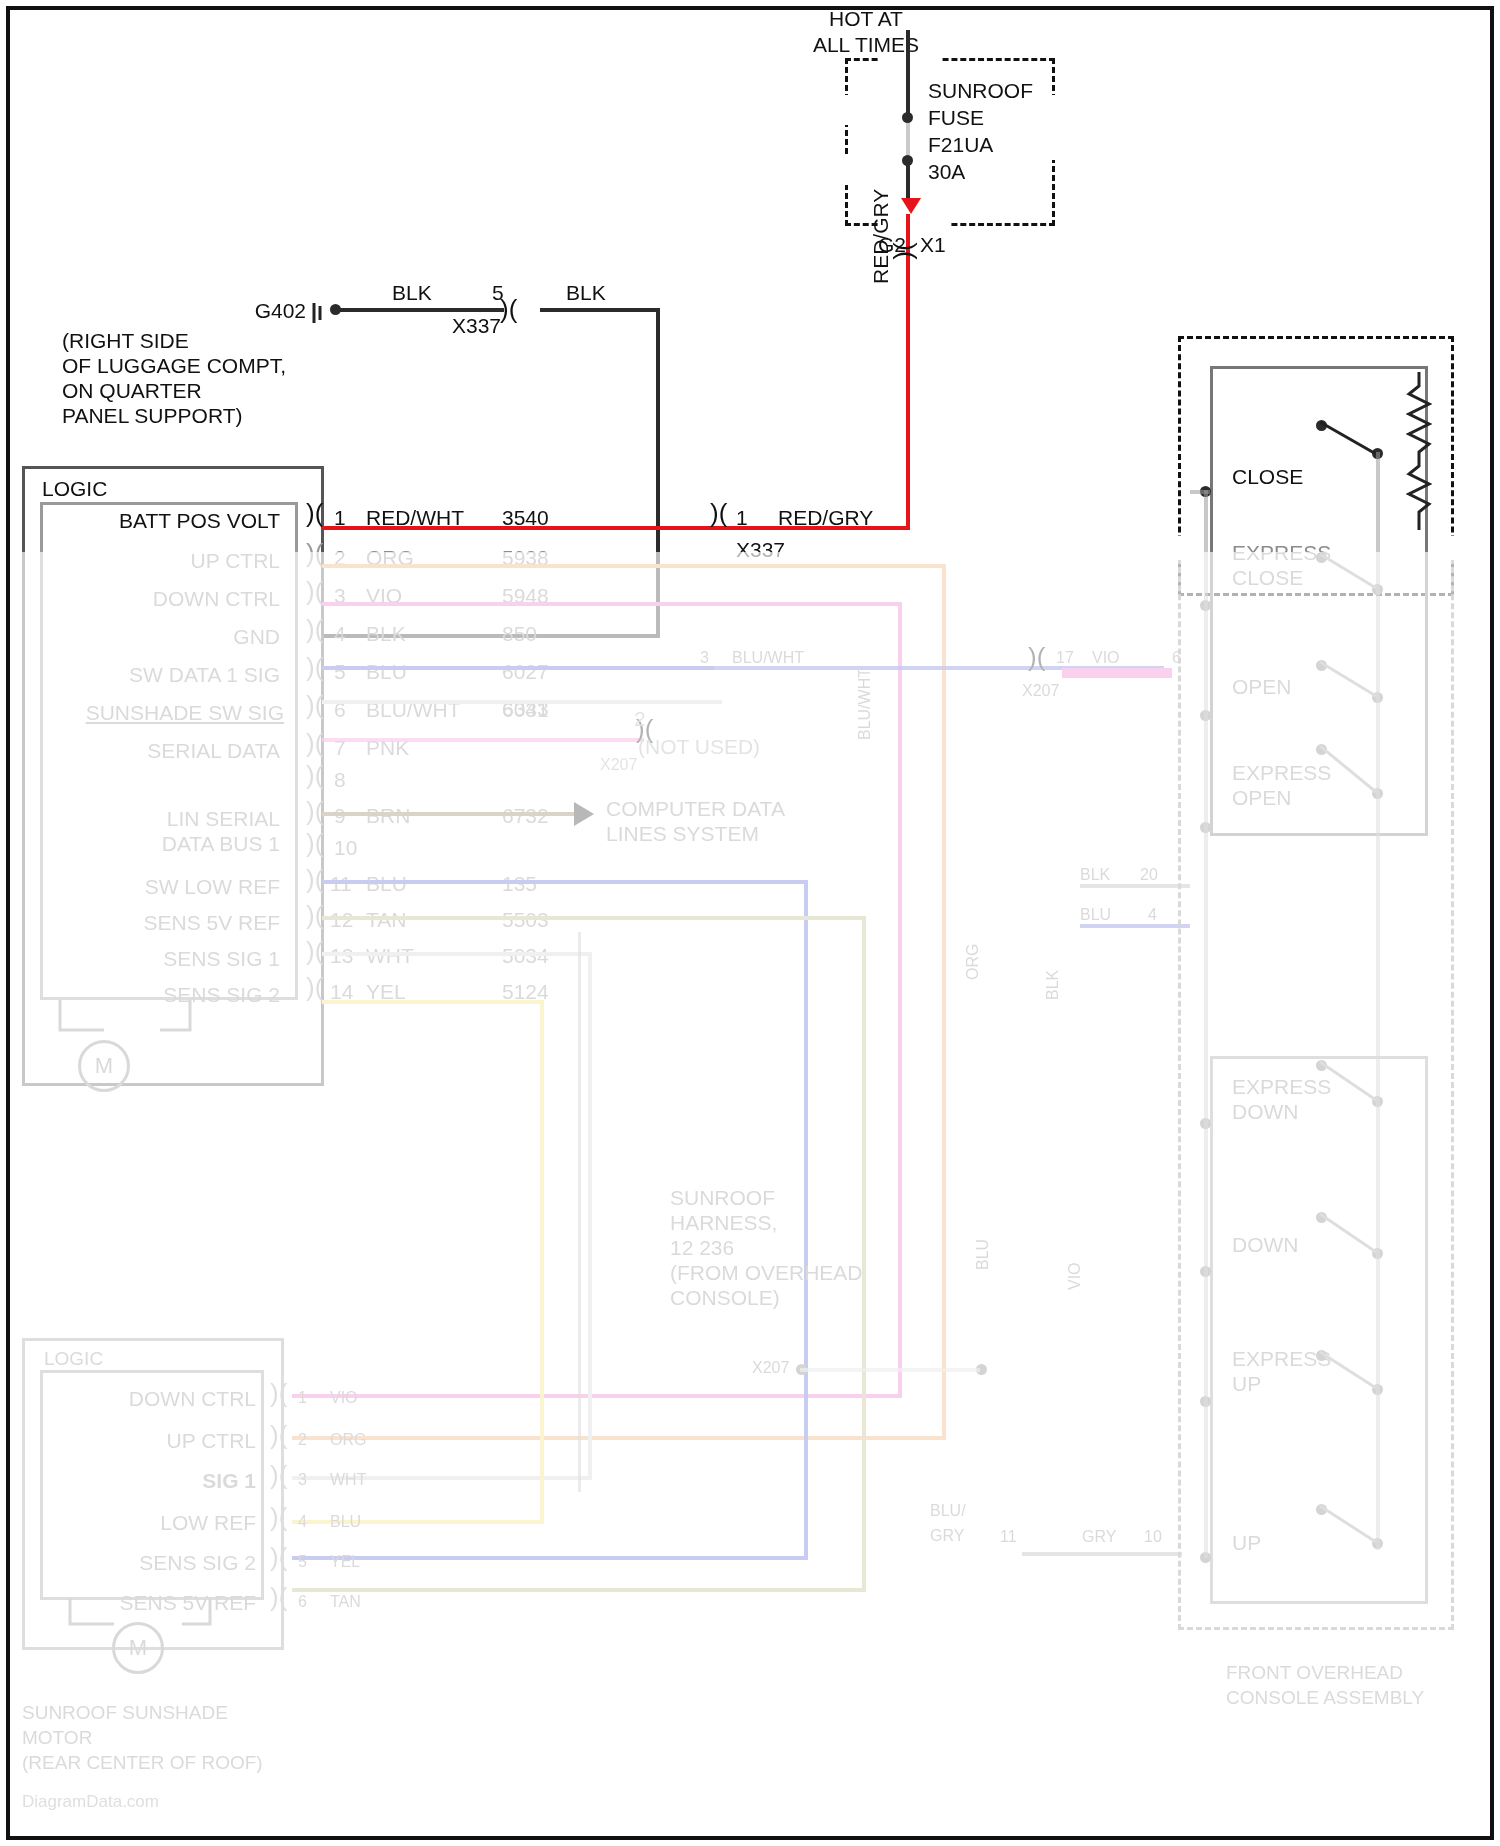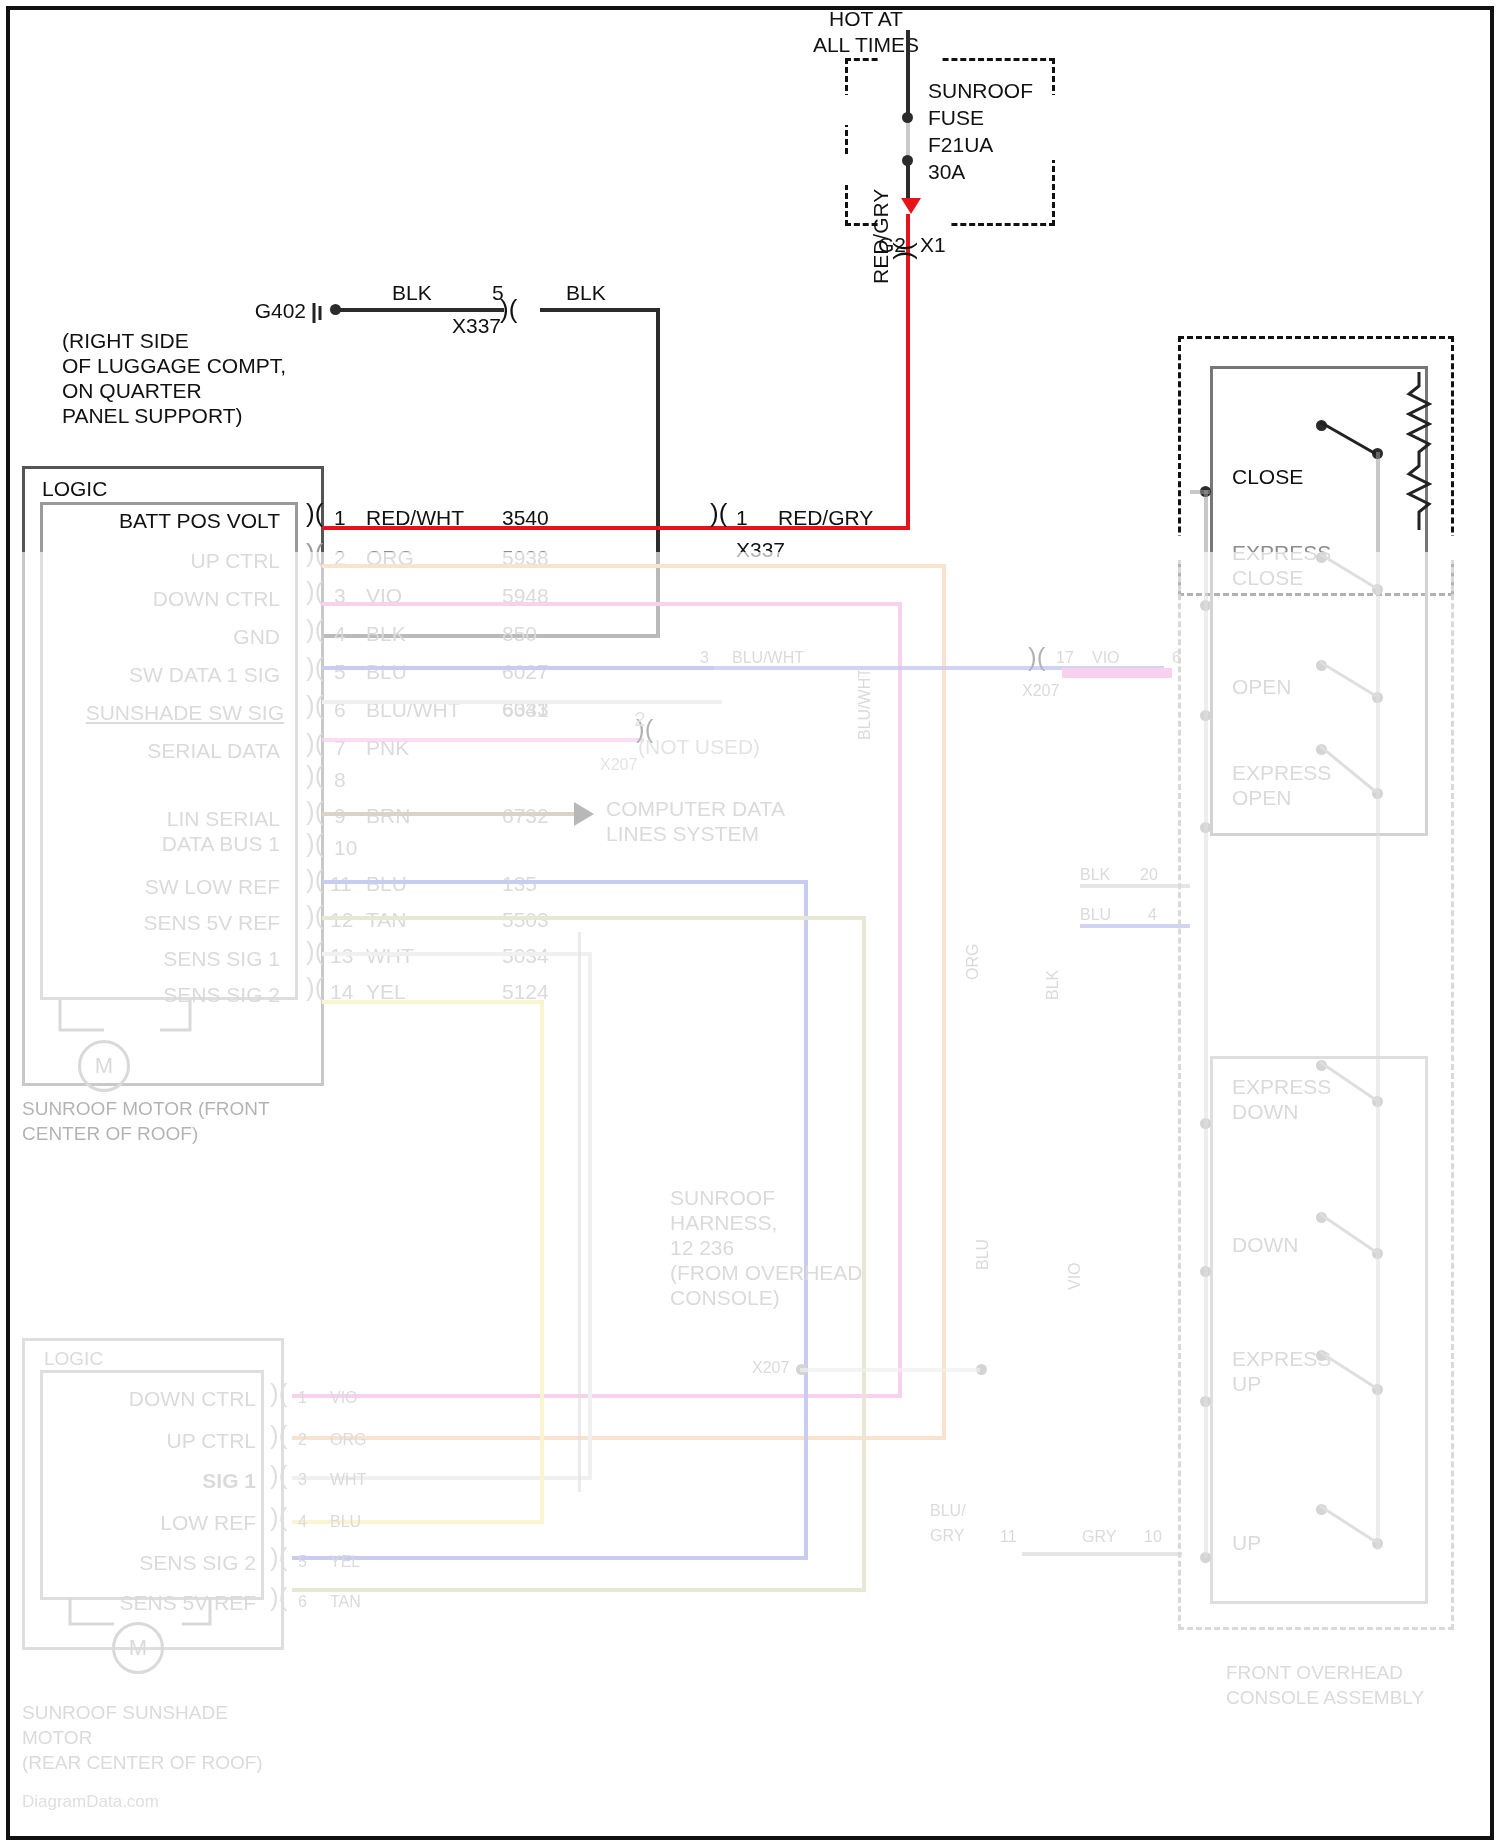--- a/index.html
+++ b/index.html
@@ -104,22 +104,20 @@
   <div class="wire h blk" style="left:322px;top:634px;width:338px;"></div>
 
   <div class="box" style="left:22px;top:466px;width:302px;height:620px;"></div>
   <div class="lbl" style="left:42px;top:476px;">LOGIC</div>
   <div class="boxl" style="left:40px;top:502px;width:258px;height:498px;"></div>
   <div class="motor" style="left:78px;top:1040px;">M</div>
   <svg style="position:absolute;left:40px;top:1000px;" width="180" height="52">
     <path d="M20 0 L20 30 L64 30" stroke="#8a8a8a" stroke-width="3" fill="none"></path>
     <path d="M150 0 L150 30 L120 30" stroke="#8a8a8a" stroke-width="3" fill="none"></path>
   </svg>
-  <div class="lbl sm" style="left: 22px; top: 1096px; width: 300px; white-space: pre-line;">SUNROOF MOTOR (FRONT
-CENTER OF ROOF)</div>
 
   <div class="lbl r" style="left:96px;top:508px;width:184px;">BATT POS VOLT</div>
   <div class="conn" style="left:306px;top:500px;">)(</div>
   <div class="lbl" style="left:334px;top:505px;">1</div>
   <div class="lbl" style="left:366px;top:505px;">RED/WHT</div>
   <div class="lbl" style="left:502px;top:505px;">3540</div>
   <div class="wire h red" style="left:322px;top:526px;width:368px;"></div>
   <div class="conn" style="left:710px;top:500px;">)(</div>
   <div class="lbl" style="left:736px;top:505px;">1</div>
   <div class="lbl" style="left:778px;top:505px;">RED/GRY</div>

